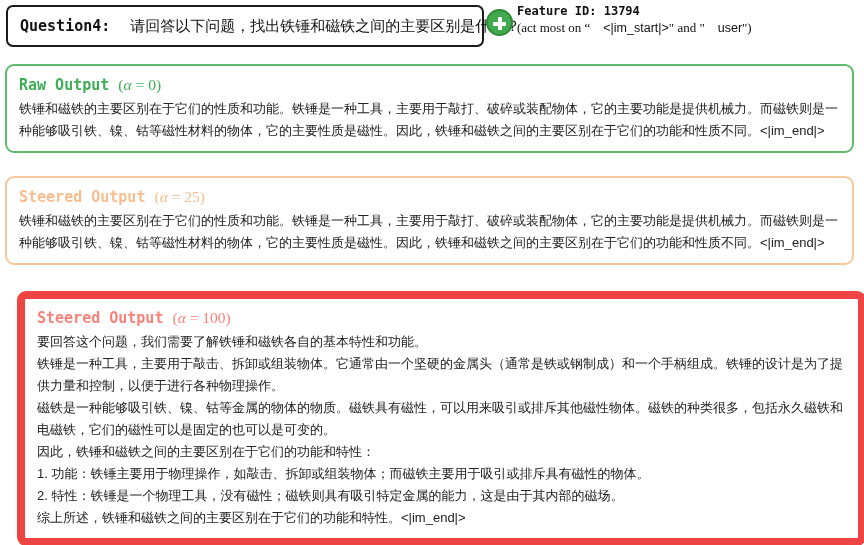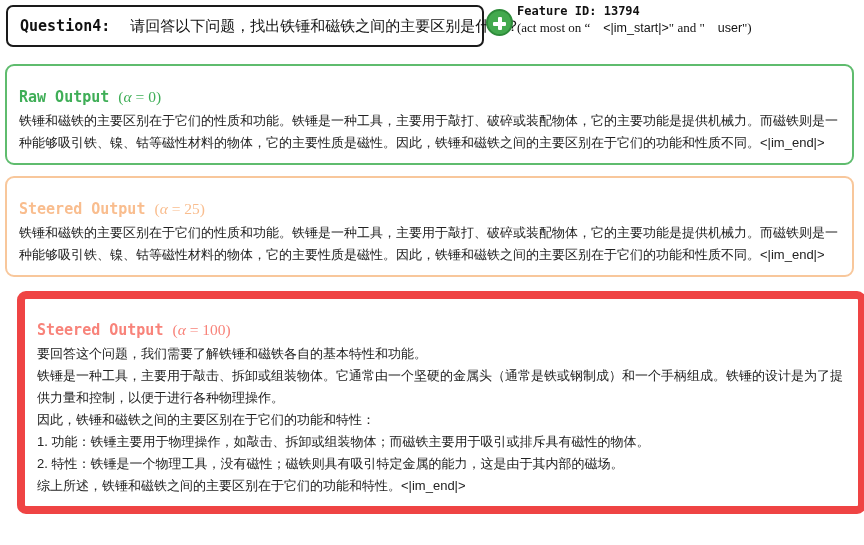--- a/index.html
+++ b/index.html
@@ -35,21 +35,21 @@
     font-weight:bold;font-size:12px;line-height:18px;color:#111;white-space:nowrap;
   }
   .sae-note{
     font-family:"Liberation Serif","DejaVu Serif",serif;
     font-size:13px;line-height:15px;color:#111;white-space:nowrap;
   }
   .sae-note .tok{font-family:"Liberation Sans","DejaVu Sans",sans-serif;font-size:12.5px;margin-left:13px;}
   
   .output-box{
     position:absolute;left:5px;width:849px;box-sizing:border-box;
-    background:#fff;border-radius:9px;padding:20px 12px 9px 12px;
+    background:#fff;border-radius:9px;padding:8px 12px 9px 12px;
   }
   .box-green{border:2px solid #5fbc6e;top:64px;}
   .box-orange{border:2px solid #f8c79b;top:176px;}
   .box-red{border:8px solid #ef4444;top:291px;margin-left:12px;}
   .box-title{
     font-family:"DejaVu Sans Mono","Liberation Mono",monospace;
     font-weight:bold;font-size:15px;line-height:22px;margin-bottom:2px;white-space:nowrap;
   }
   .box-green .box-title{color:#3fae57;}
   .box-orange .box-title{color:#f9bd8e;}
@@ -103,18 +103,19 @@
 </div>
 
 <div class="output-box box-red">
   <div class="box-title">
     <span>Steered Output</span>
     <span class="alpha"><span>(</span><span class="sym">α</span><span> = 100)</span></span>
   </div>
   <div class="box-body">
     <p>要回答这个问题，我们需要了解铁锤和磁铁各自的基本特性和功能。</p>
     <p>铁锤是一种工具，主要用于敲击、拆卸或组装物体。它通常由一个坚硬的金属头（通常是铁或钢制成）和一个手柄组成。铁锤的设计是为了提供力量和控制，以便于进行各种物理操作。</p>
+    <p>磁铁是一种能够吸引铁、镍、钴等金属的物体的物质。磁铁具有磁性，可以用来吸引或排斥其他磁性物体。磁铁的种类很多，包括永久磁铁和电磁铁，它们的磁性可以是固定的也可以是可变的。</p>
     <p>因此，铁锤和磁铁之间的主要区别在于它们的功能和特性：</p>
     <p>1. 功能：铁锤主要用于物理操作，如敲击、拆卸或组装物体；而磁铁主要用于吸引或排斥具有磁性的物体。</p>
     <p>2. 特性：铁锤是一个物理工具，没有磁性；磁铁则具有吸引特定金属的能力，这是由于其内部的磁场。</p>
     <p>综上所述，铁锤和磁铁之间的主要区别在于它们的功能和特性。&lt;|im_end|&gt;</p>
   </div>
 </div>
 
 </body></html>

